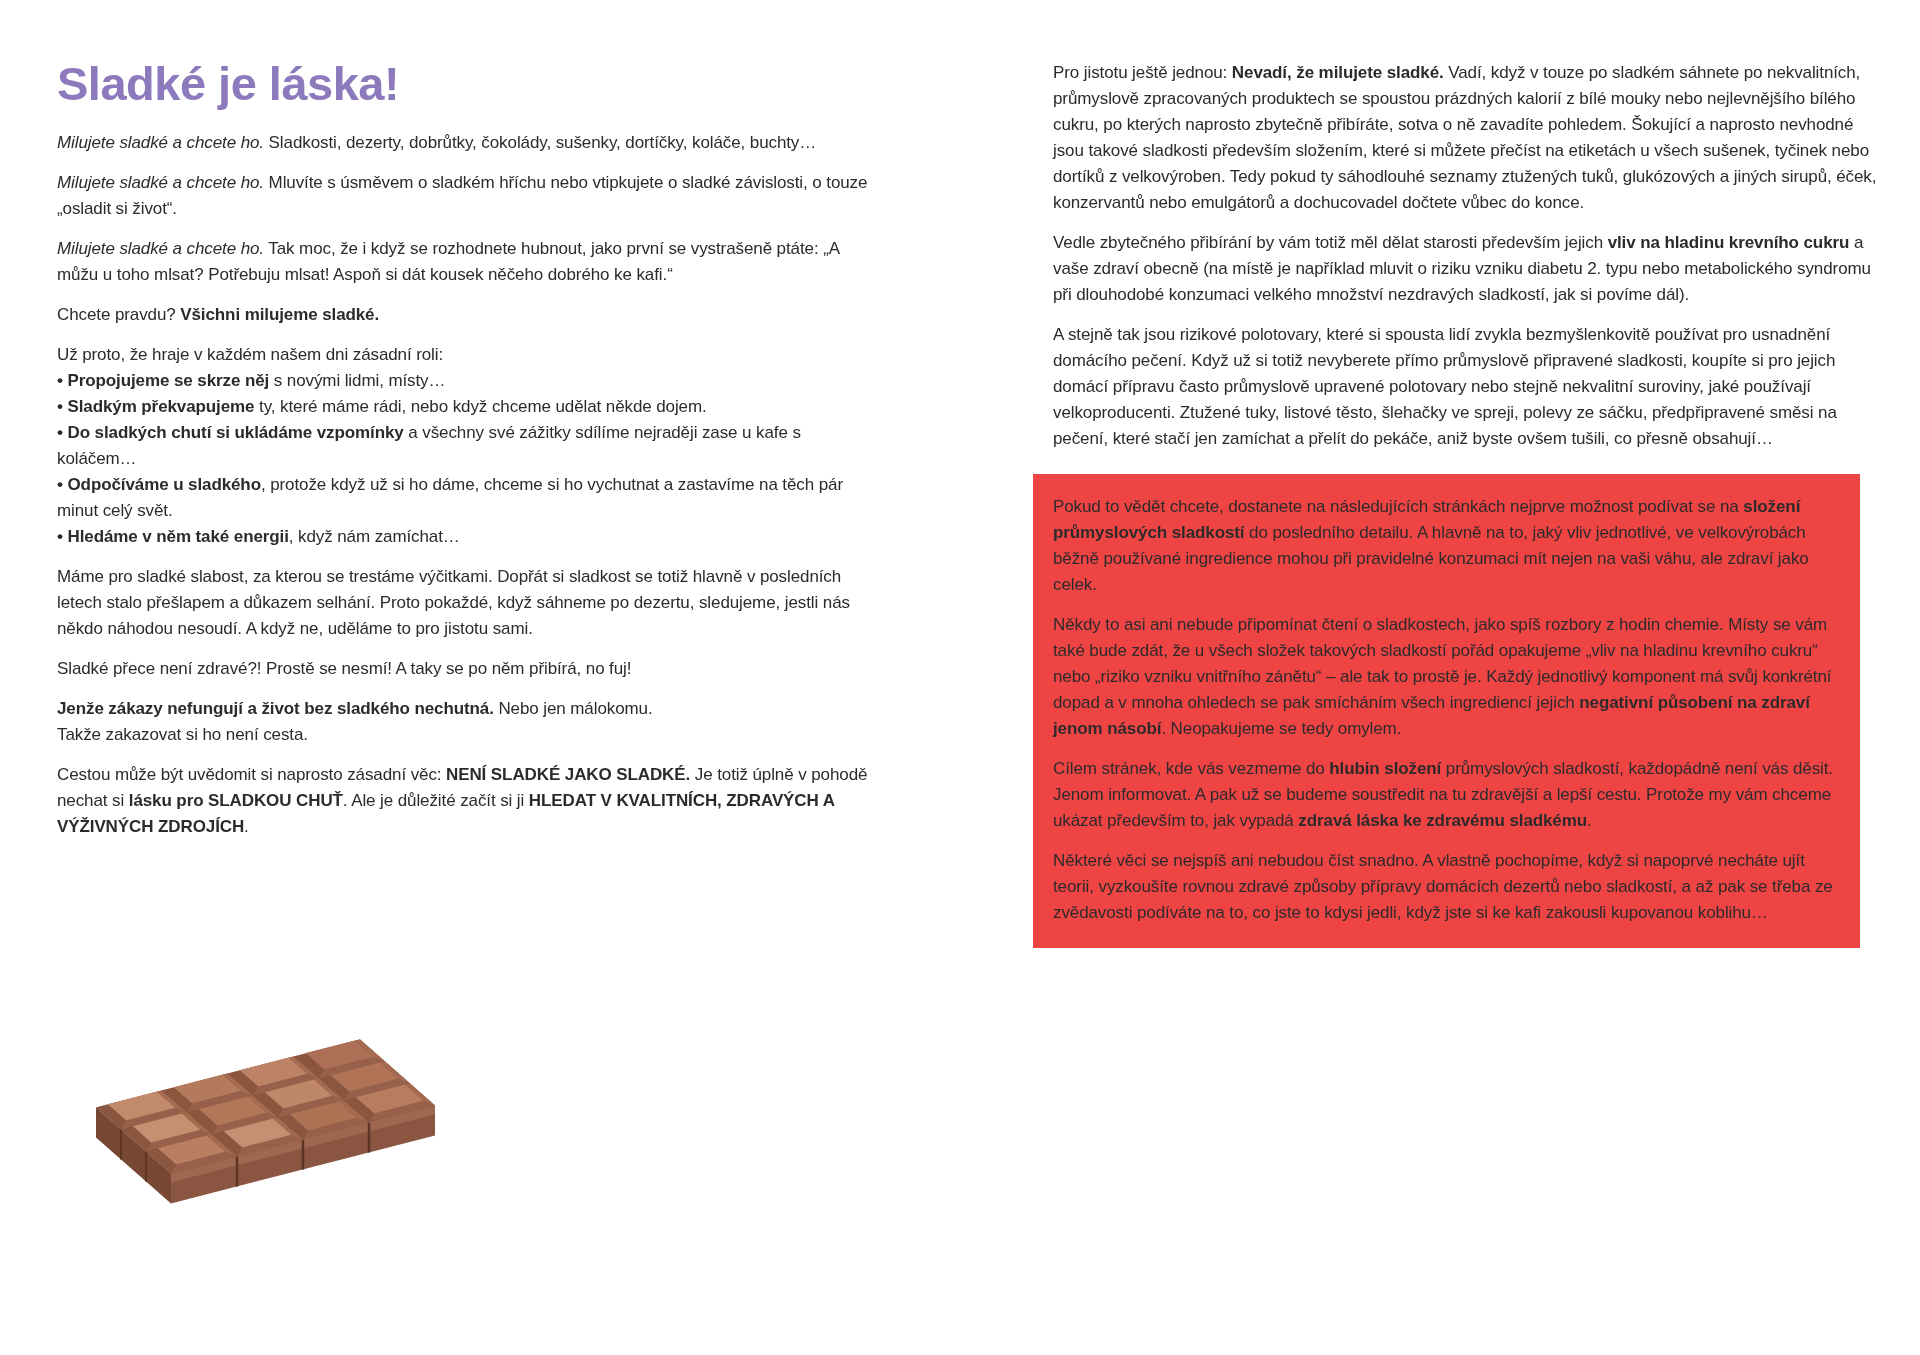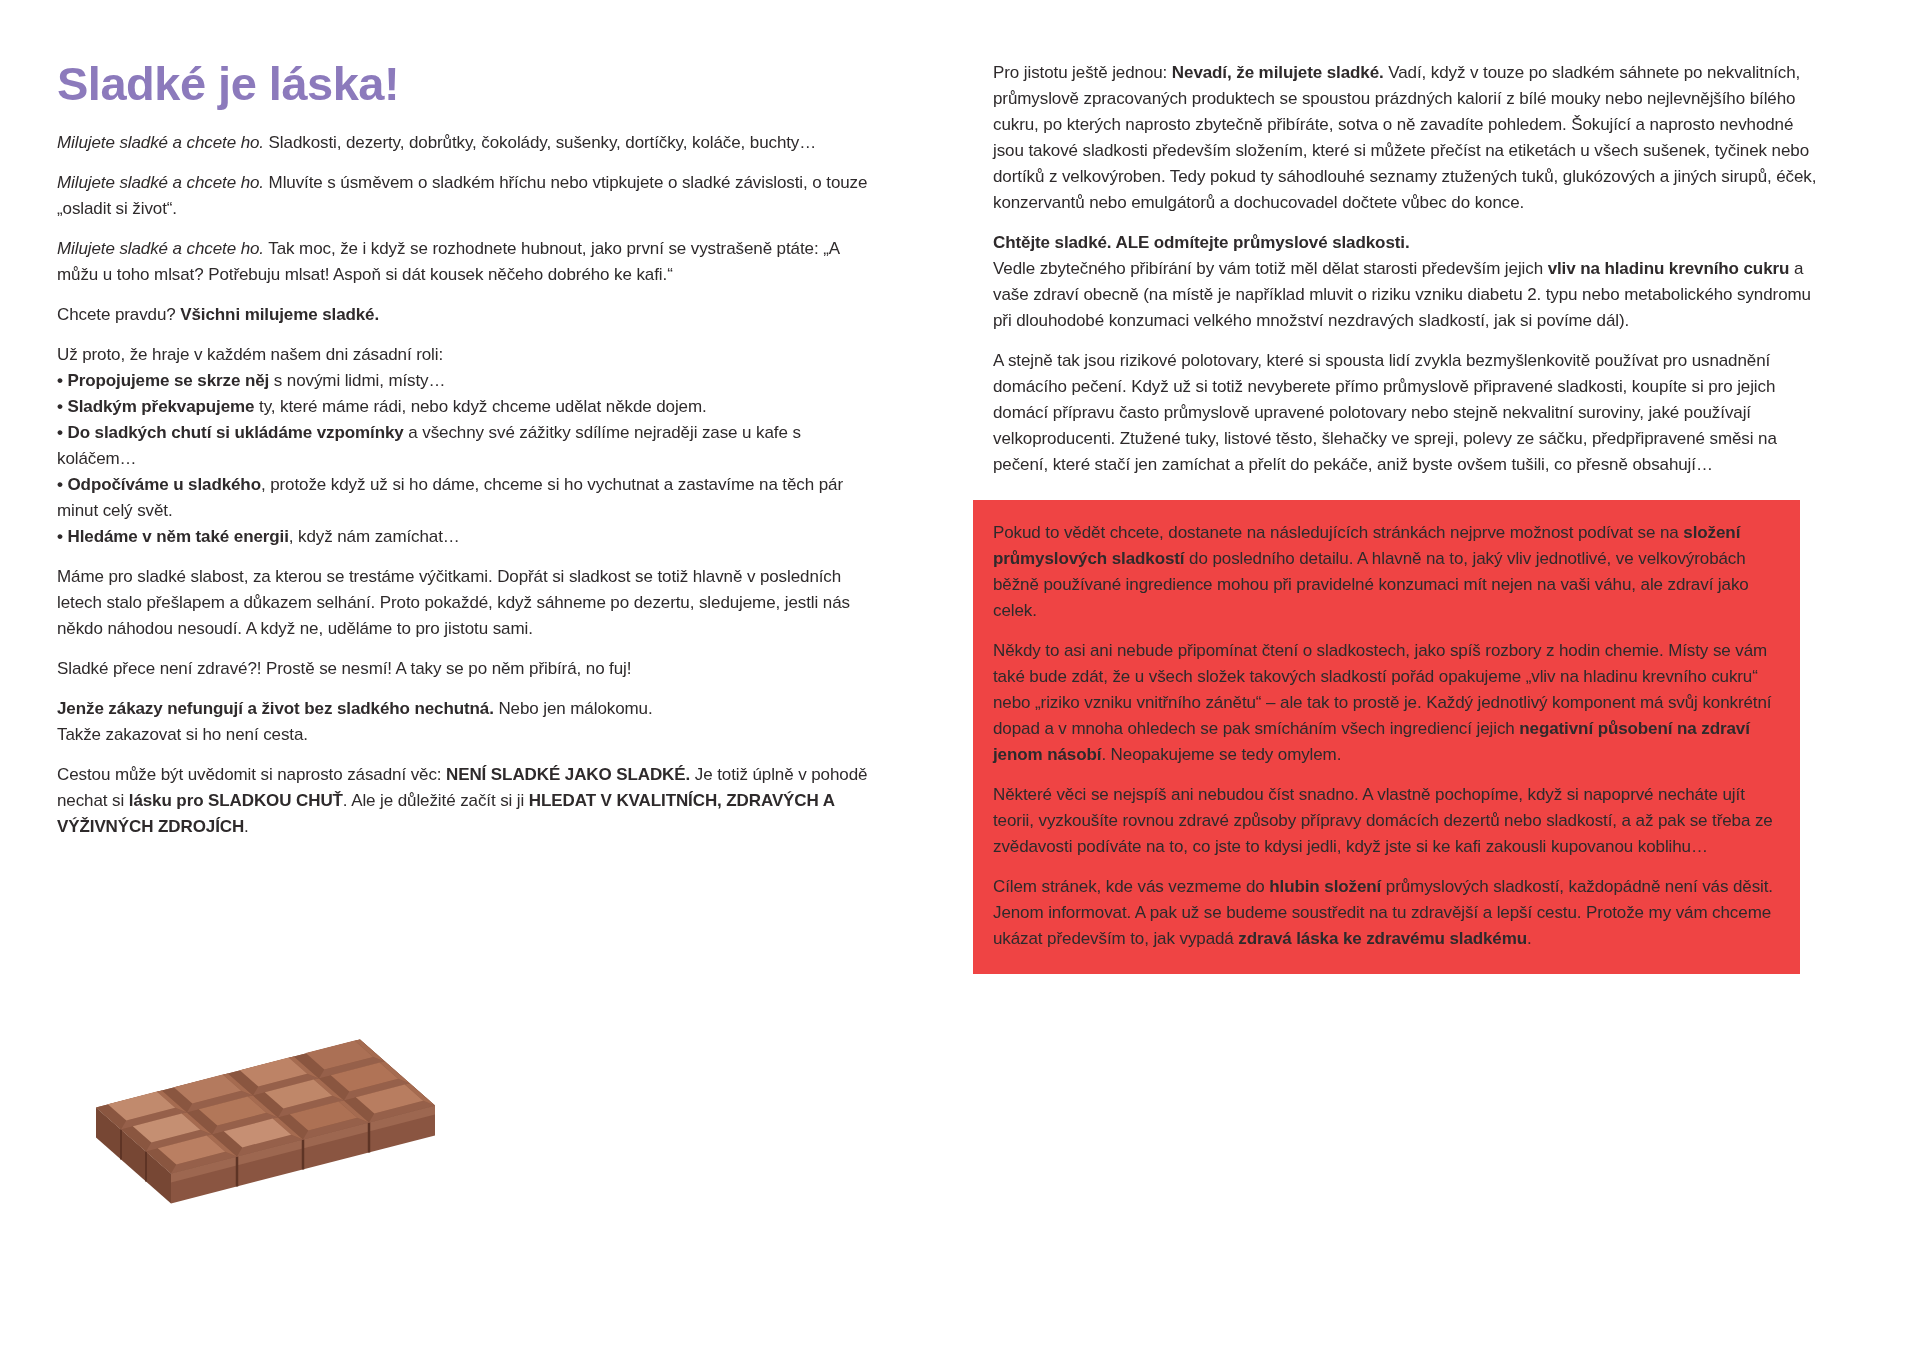--- a/index.html
+++ b/index.html
@@ -1,20 +1,20 @@
 <!DOCTYPE html>
 <html><head>
 <meta charset="utf-8">
 <style>
   html,body{margin:0;padding:0;}
   body{width:1920px;height:1355px;background:#ffffff;font-family:"Liberation Sans",sans-serif;}
   .spread{position:relative;width:1920px;height:1267px;background:#ffffff;overflow:hidden;}
   .col{position:absolute;top:60px;width:825px;color:#2e2a2b;font-size:17px;line-height:26px;letter-spacing:-0.1px;}
   .col-left{left:57px;}
-  .col-right{left:993px;}
+  .col-right{left:1053px;}
   h1.title{font-family:"Liberation Sans",sans-serif;font-weight:bold;font-size:47px;line-height:48px;
            color:#8c7abc;margin:0 0 22px 0;letter-spacing:-0.5px;}
   p{margin:0 0 14px 0;}
   p.tight{margin-bottom:0;}
   .b{font-weight:bold;}
   .i{font-style:italic;}
   .hbox{background:#ef4444;margin:22px 0 0 -20px;padding:20px 20px 22px 20px;width:827px;box-sizing:border-box;}
   .hbox p:last-child{margin-bottom:0;}
   .choc{position:absolute;left:62px;top:1002px;width:400px;height:218px;}
   .choc svg{width:100%;height:100%;display:block;}
@@ -107,29 +107,28 @@
         <polygon points="282.0,97.0 348.0,80.0 373.0,102.0 307.0,119.0" fill="#8a5640"></polygon>
         <polygon points="312.3,109.9 361.2,97.3 373.0,102.0 307.0,119.0" fill="#96604a"></polygon>
         <polygon points="361.2,97.3 342.7,81.1 348.0,80.0 373.0,102.0" fill="#a56b50"></polygon>
         <polygon points="293.8,93.7 342.7,81.1 361.2,97.3 312.3,109.9" fill="#b87d60"></polygon>
       </svg>
   </div>
 
   <div class="col col-right">
     <div id="right-body">
         <p><span class="">Pro jistotu ještě jednou: </span><span class="b ">Nevadí, že milujete sladké.</span><span class=""> Vadí, když v touze po sladkém sáhnete po nekvalitních, průmyslově zpracovaných produktech se spoustou prázdných kalorií z bílé mouky nebo nejlevnějšího bílého cukru, po kterých naprosto zbytečně přibíráte, sotva o ně zavadíte pohledem. Šokující a naprosto nevhodné jsou takové sladkosti především složením, které si můžete přečíst na etiketách u všech sušenek, tyčinek nebo dortíků z velkovýroben. Tedy pokud ty sáhodlouhé seznamy ztužených tuků, glukózových a jiných sirupů, éček, konzervantů nebo emulgátorů a dochucovadel dočtete vůbec do konce.</span></p>
-        <p class="tight"><span class="b ">Chtějte sladké. ALE odmítejte průmyslové sladkosti.</span></p>
         <p><span class="">Vedle zbytečného přibírání by vám totiž měl dělat starosti především jejich </span><span class="b ">vliv na hladinu krevního cukru</span><span class=""> a vaše zdraví obecně (na místě je například mluvit o riziku vzniku diabetu 2. typu nebo metabolického syndromu při dlouhodobé konzumaci velkého množství nezdravých sladkostí, jak si povíme dál).</span></p>
         <p><span class="">A stejně tak jsou rizikové polotovary, které si spousta lidí zvykla bezmyšlenkovitě používat pro usnadnění domácího pečení. Když už si totiž nevyberete přímo průmyslově připravené sladkosti, koupíte si pro jejich domácí přípravu často průmyslově upravené polotovary nebo stejně nekvalitní suroviny, jaké používají velkoproducenti. Ztužené tuky, listové těsto, šlehačky ve spreji, polevy ze sáčku, předpřipravené směsi na pečení, které stačí jen zamíchat a přelít do pekáče, aniž byste ovšem tušili, co přesně obsahují…</span></p>
       </div>
     <div class="hbox" id="hbox">
         <p><span class="">Pokud to vědět chcete, dostanete na následujících stránkách nejprve možnost podívat se na </span><span class="b ">složení průmyslových sladkostí</span><span class=""> do posledního detailu. A hlavně na to, jaký vliv jednotlivé, ve velkovýrobách běžně používané ingredience mohou při pravidelné konzumaci mít nejen na vaši váhu, ale zdraví jako celek.</span></p>
         <p><span class="">Někdy to asi ani nebude připomínat čtení o sladkostech, jako spíš rozbory z hodin chemie. Místy se vám také bude zdát, že u všech složek takových sladkostí pořád opakujeme „vliv na hladinu krevního cukru“ nebo „riziko vzniku vnitřního zánětu“ – ale tak to prostě je. Každý jednotlivý komponent má svůj konkrétní dopad a v mnoha ohledech se pak smícháním všech ingrediencí jejich </span><span class="b ">negativní působení na zdraví jenom násobí</span><span class="">. Neopakujeme se tedy omylem.</span></p>
+        <p><span class="">Cílem stránek, kde vás vezmeme do </span><span class="b ">hlubin složení</span><span class=""> průmyslových sladkostí, každopádně není vás děsit. Jenom informovat. A pak už se budeme soustředit na tu zdravější a lepší cestu. Protože my vám chceme ukázat především to, jak vypadá </span><span class="b ">zdravá láska ke zdravému sladkému</span><span class="">.</span></p>
         <p><span class="">Některé věci se nejspíš ani nebudou číst snadno. A vlastně pochopíme, když si napoprvé necháte ujít teorii, vyzkoušíte rovnou zdravé způsoby přípravy domácích dezertů nebo sladkostí, a až pak se třeba ze zvědavosti podíváte na to, co jste to kdysi jedli, když jste si ke kafi zakousli kupovanou koblihu…</span></p>
-        <p><span class="">Cílem stránek, kde vás vezmeme do </span><span class="b ">hlubin složení</span><span class=""> průmyslových sladkostí, každopádně není vás děsit. Jenom informovat. A pak už se budeme soustředit na tu zdravější a lepší cestu. Protože my vám chceme ukázat především to, jak vypadá </span><span class="b ">zdravá láska ke zdravému sladkému</span><span class="">.</span></p>
       </div>
   </div>
 
   <div class="footer footer-l">
     <span class="pn">6</span><span class="rt">SLADKÉ JE LÁSKA!</span>
   </div>
 
   <div class="footer footer-r">
     <span class="rt">SLADKÉ JE LÁSKA!</span><span class="pn">7</span>
   </div>

